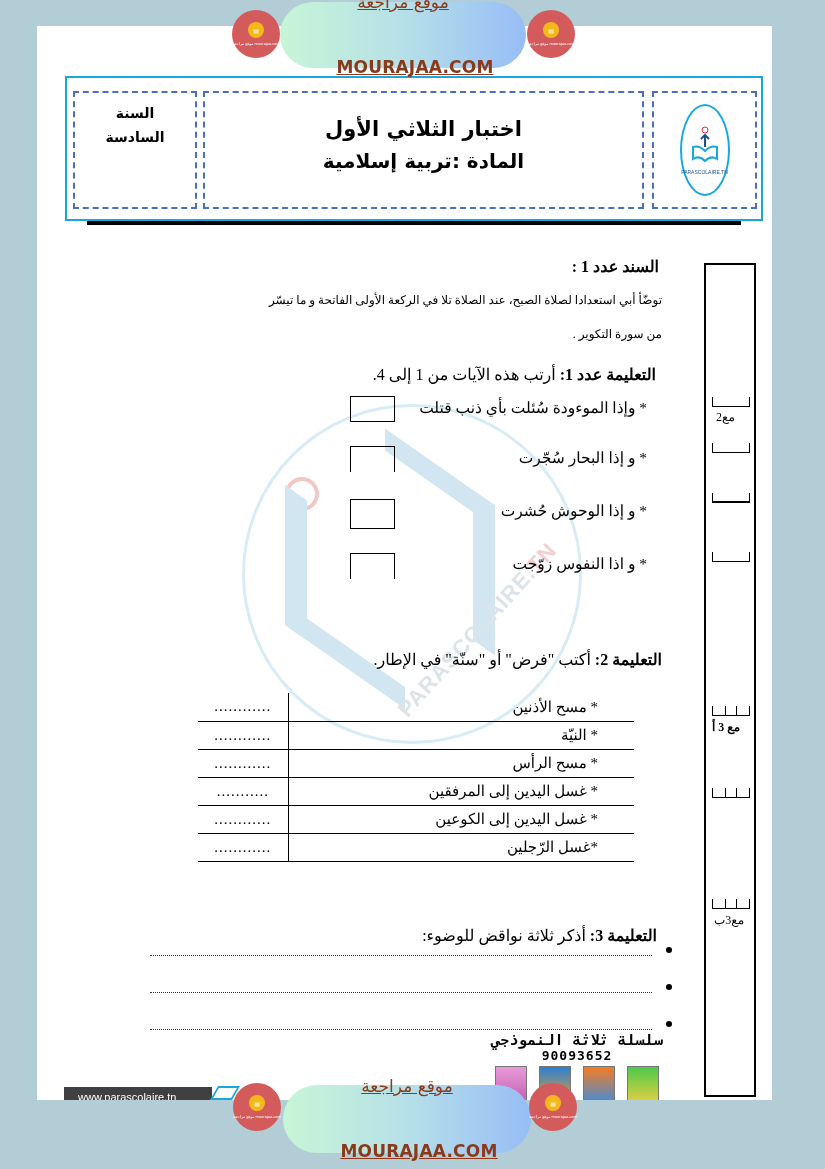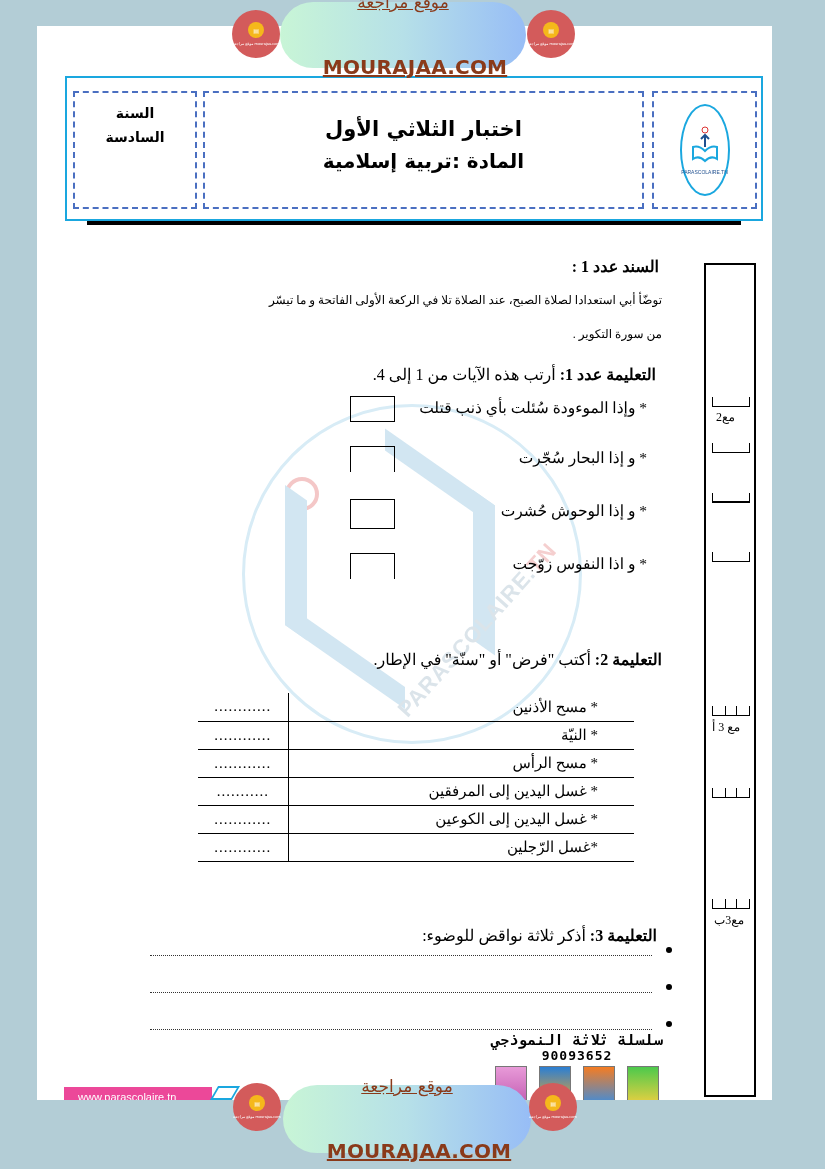--- a/index.html
+++ b/index.html
@@ -21,21 +21,21 @@
       position: absolute; left: 280px; width: 246px; height: 66px;
       border-radius: 34px;
       background: linear-gradient(90deg, #c8f5d6 0%, #b6e0e8 50%, #97bdf6 100%);
       display: flex; flex-direction: column; align-items: center; justify-content: center;
       z-index: 20;
       gap: 44px;
     }
     .banner.top { top: 2px; }
     .banner.bottom { top: 1085px; left: 283px; width: 248px; height: 68px; }
     .banner .ar { font-family: "DejaVu Sans", sans-serif; font-size: 17px; color: #8a3a1a; text-decoration: underline; direction: rtl; line-height: 20px; }
-    .banner .en { font-family: "DejaVu Sans", sans-serif; font-size: 20px; font-weight: bold; color: #8a3a1a; text-decoration: underline; letter-spacing: 0.2px; line-height: 22px; margin-left: 24px; }
+    .banner .en { font-family: "DejaVu Sans", sans-serif; font-size: 17px; font-weight: bold; color: #8a3a1a; text-decoration: underline; letter-spacing: 0.2px; line-height: 22px; margin-left: 24px; }
     .badge {
       position: absolute; width: 48px; height: 48px; border-radius: 50%;
       background: #d35b5b; z-index: 21;
       display: flex; flex-direction: column; align-items: center; justify-content: center;
     }
     .badge .dot { width: 16px; height: 16px; border-radius: 50%; background: #f5b81b; font-size: 6px; color: #fff; display:flex; align-items:center; justify-content:center; font-weight:bold; }
     .badge .tiny { font-size: 4px; color: #fff; margin-top: 3px; line-height: 5px; text-align:center; }
 
     
     .header-box {
@@ -80,21 +80,21 @@
 
     .bullet { position: absolute; width: 6px; height: 6px; border-radius: 50%; background: #000; }
     .dotline { position: absolute; height: 0; border-bottom: 1.3px dotted #333; }
 
     
     .promo { position: absolute; left: 450px; top: 1005px; width: 180px; text-align: center; }
     .promo .n { font-family: "DejaVu Sans Mono", monospace; font-weight: bold; font-size: 15px; direction: rtl; letter-spacing: 1px; }
     .promo .p { font-family: "DejaVu Sans Mono", monospace; font-weight: bold; font-size: 13px; letter-spacing: 1px; line-height: 14px; }
     .books { position: absolute; left: 458px; top: 1040px; display: flex; gap: 12px; }
     .book { width: 32px; height: 40px; border: 1px solid #777; }
-    .url-bar { position: absolute; left: 27px; top: 1061px; width: 148px; height: 16px; background: #ec4899; color: #fff; font-size: 11px; padding-left: 14px; line-height: 20px; overflow: hidden; }
+    .url-bar { position: absolute; left: 27px; top: 1061px; width: 148px; height: 16px; background: #404040; color: #fff; font-size: 11px; padding-left: 14px; line-height: 20px; overflow: hidden; }
     .url-corner { position: absolute; left: 177px; top: 1060px; width: 22px; height: 14px; border: 2px solid #1aa7df; transform: skewX(-30deg); }
 
     
     .wm { position: absolute; left: 205px; top: 378px; width: 340px; height: 340px; border-radius: 50%; border: 3px solid #d8ecf6; z-index: 0; pointer-events:none; }
     .wm .book-l { position:absolute; left:40px; top:120px; width:120px; height:140px; border-left: 22px solid #d2e6f2; border-bottom: 22px solid #d2e6f2; transform: skewY(35deg); }
     .wm .book-r { position:absolute; left:140px; top:60px; width:110px; height:150px; border-right: 22px solid #d2e6f2; border-top: 22px solid #d2e6f2; transform: skewY(35deg); }
     .wm .flag { position:absolute; left:40px; top:70px; width:34px; height:34px; border-radius:50%; border: 4px solid #f4c7c7; }
     .wm .wtext { position:absolute; left:120px; top:210px; font-size: 22px; font-weight:bold; color:#dbe4ea; transform: rotate(-48deg); letter-spacing: 1px; white-space:nowrap; }
     .wm .wtext .tn { color: #f5cfcf; }
     .content { position: relative; z-index: 2; }
@@ -149,21 +149,21 @@
     <div class="rule"></div>
 
     <div class="score-col">
       <div class="sbox" style="left:6px; top:132px; width:38px;"></div>
       <div class="slabel" style="left:10px; top:145px;">مع2</div>
       <div class="sbox" style="left:6px; top:178px; width:38px;"></div>
       <div class="sbox" style="left:6px; top:228px; width:38px; border-bottom-width:2px;"></div>
       <div class="sbox" style="left:6px; top:287px; width:38px;"></div>
 
       <div class="sbox three" style="left:6px; top:441px; width:38px;"></div>
-      <div class="slabel" style="left:6px; top:455px;">مع 3 أ</div>
+      <div class="slabel" style="left:6px; top:455px;font-weight:bold;">مع 3 أ</div>
       <div class="sbox three" style="left:6px; top:523px; width:38px;"></div>
 
       <div class="sbox three" style="left:6px; top:634px; width:38px;"></div>
       <div class="slabel" style="left:8px; top:648px;">مع3ب</div>
     </div>
 
     <div class="rtl doc-h" style="right:113px; top:231px;margin-left:35px;">السند عدد 1 :</div>
     <div class="rtl para" style="right:110px; top:257px; white-space:nowrap;">توضّأ أبي استعدادا لصلاة الصبح، عند الصلاة تلا في الركعة الأولى الفاتحة و ما تيسّر</div>
     <div class="rtl para" style="right:110px; top:291px;">من سورة التكوير .</div>
 

